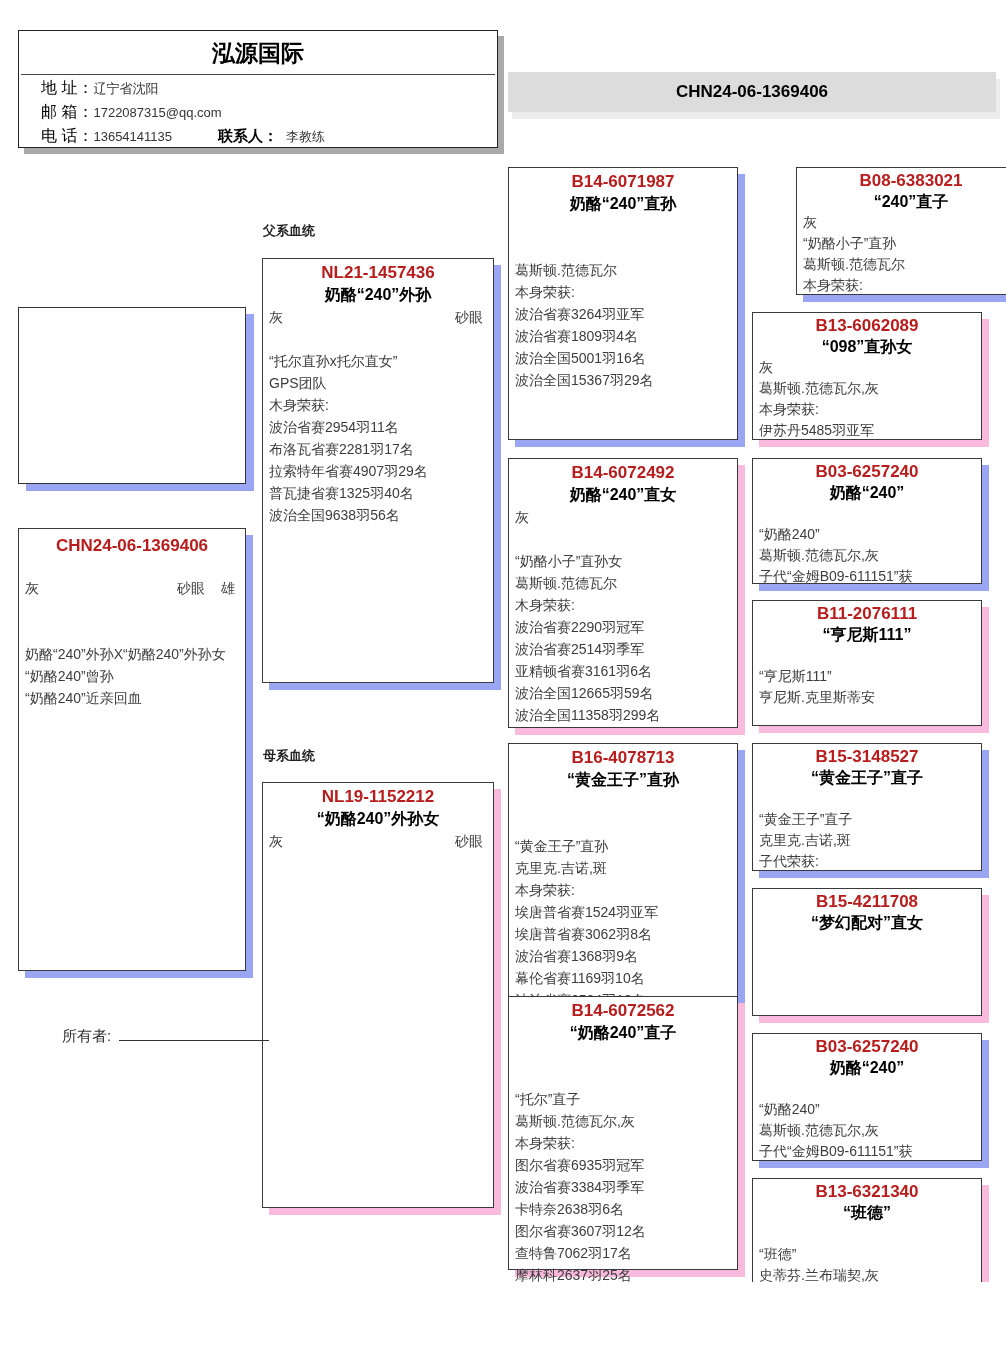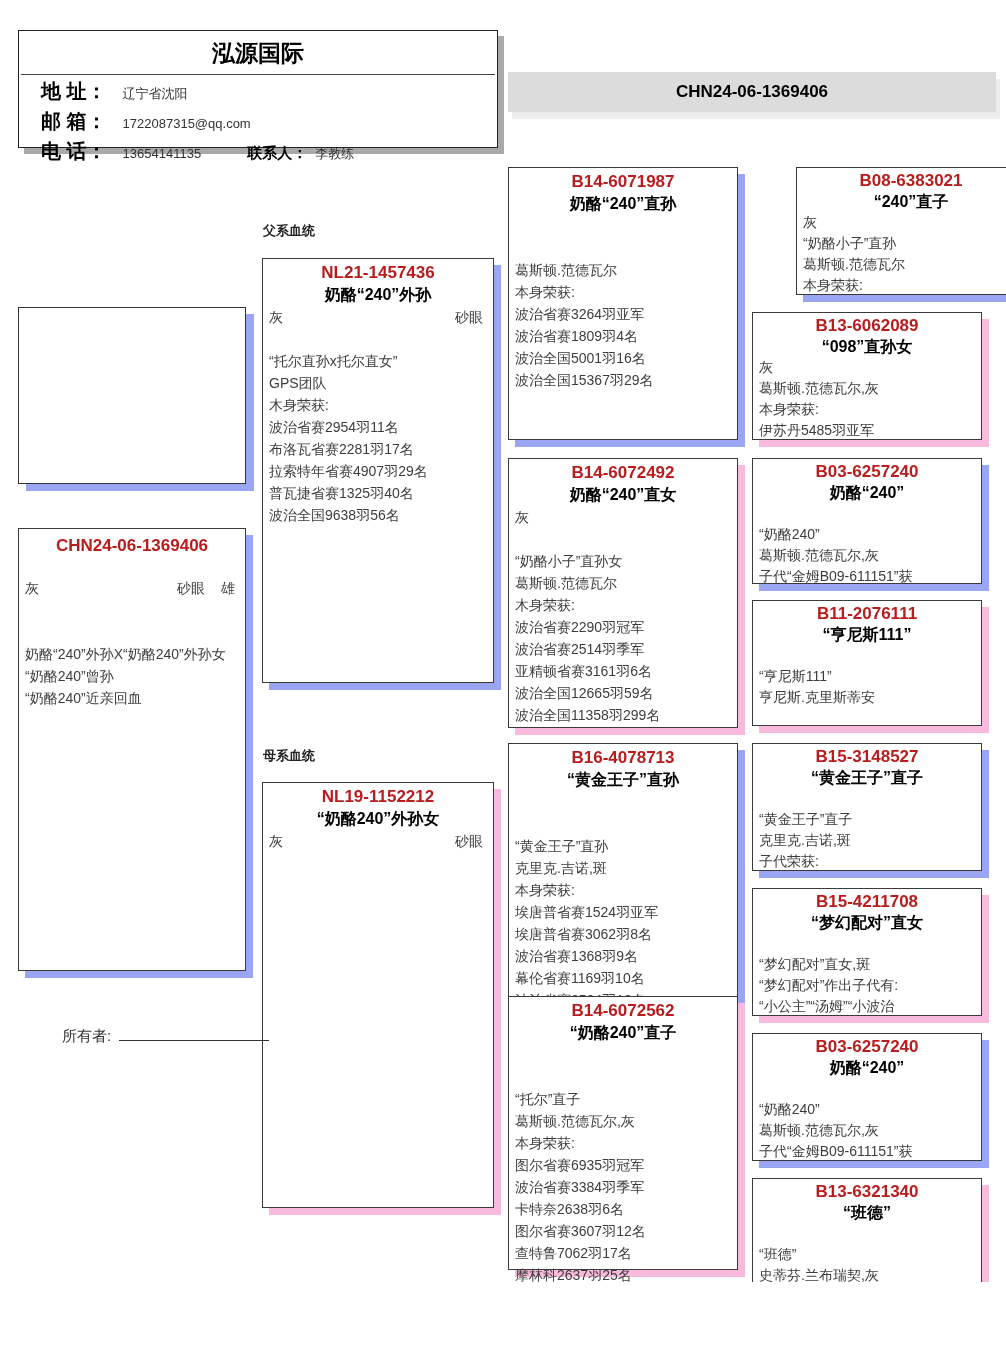--- a/index.html
+++ b/index.html
@@ -5,21 +5,21 @@
   html,body{margin:0;padding:0;background:#fff;}
   #page{position:relative;width:1006px;height:1282px;background:#fff;overflow:hidden;
         font-family:"Liberation Sans","DejaVu Sans",sans-serif;color:#3d3d3d;}
 
   
   .header-box{position:absolute;left:18px;top:30px;width:478px;height:116px;background:#fff;
               border:1px solid #222;box-shadow:6px 6px 0 #a9a9a9;}
   .company{font-size:23px;font-weight:bold;text-align:center;color:#000;margin:7px 0 5px;}
   .header-div{border-top:1px solid #444;margin:0 2px;}
   .hrow{padding:3px 0 0 22px;font-size:13px;color:#333;white-space:nowrap;}
-  .hlabel{font-weight:bold;font-size:20px;color:#000;margin-right:16px;}
+  .hlabel{font-weight:normal;font-size:16px;color:#000;margin-right:0;}
   .hlabel2{font-weight:bold;font-size:15px;color:#000;margin:0 8px 0 46px;}
 
   
   .banner{position:absolute;left:508px;top:72px;width:488px;height:40px;background:#dcdcdc;
           box-shadow:4px 7px 0 #ececec;text-align:center;line-height:40px;
           font-size:17px;font-weight:bold;color:#000;}
 
   
   .photo{position:absolute;left:18px;top:307px;width:226px;height:175px;background:#fff;
          border:1px solid #333;box-shadow:8px 7px 0 #9aa6f3;}
@@ -241,26 +241,20 @@
         <div class="line"></div>
         <div class="line">“黄金王子”直子</div>
         <div class="line">克里克.吉诺,斑</div>
         <div class="line">子代荣获:</div>
       </div>
   </div>
 
   <div class="pbox pink small" style="left:752px;top:888px;width:230px;height:128px;">
     <div class="ptitle">B15-4211708</div>
     <div class="psub">“梦幻配对”直女</div>
-    <div class="plines">
-        <div class="line"></div>
-        <div class="line">“梦幻配对”直女,斑</div>
-        <div class="line">“梦幻配对”作出子代有:</div>
-        <div class="line">“小公主”“汤姆”“小波治</div>
-      </div>
   </div>
 
   <div class="pbox blue small" style="left:752px;top:1033px;width:230px;height:128px;">
     <div class="ptitle">B03-6257240</div>
     <div class="psub">奶酪“240”</div>
     <div class="plines">
         <div class="line"></div>
         <div class="line">“奶酪240”</div>
         <div class="line">葛斯顿.范德瓦尔,灰</div>
         <div class="line">子代“金姆B09-611151”获</div>

